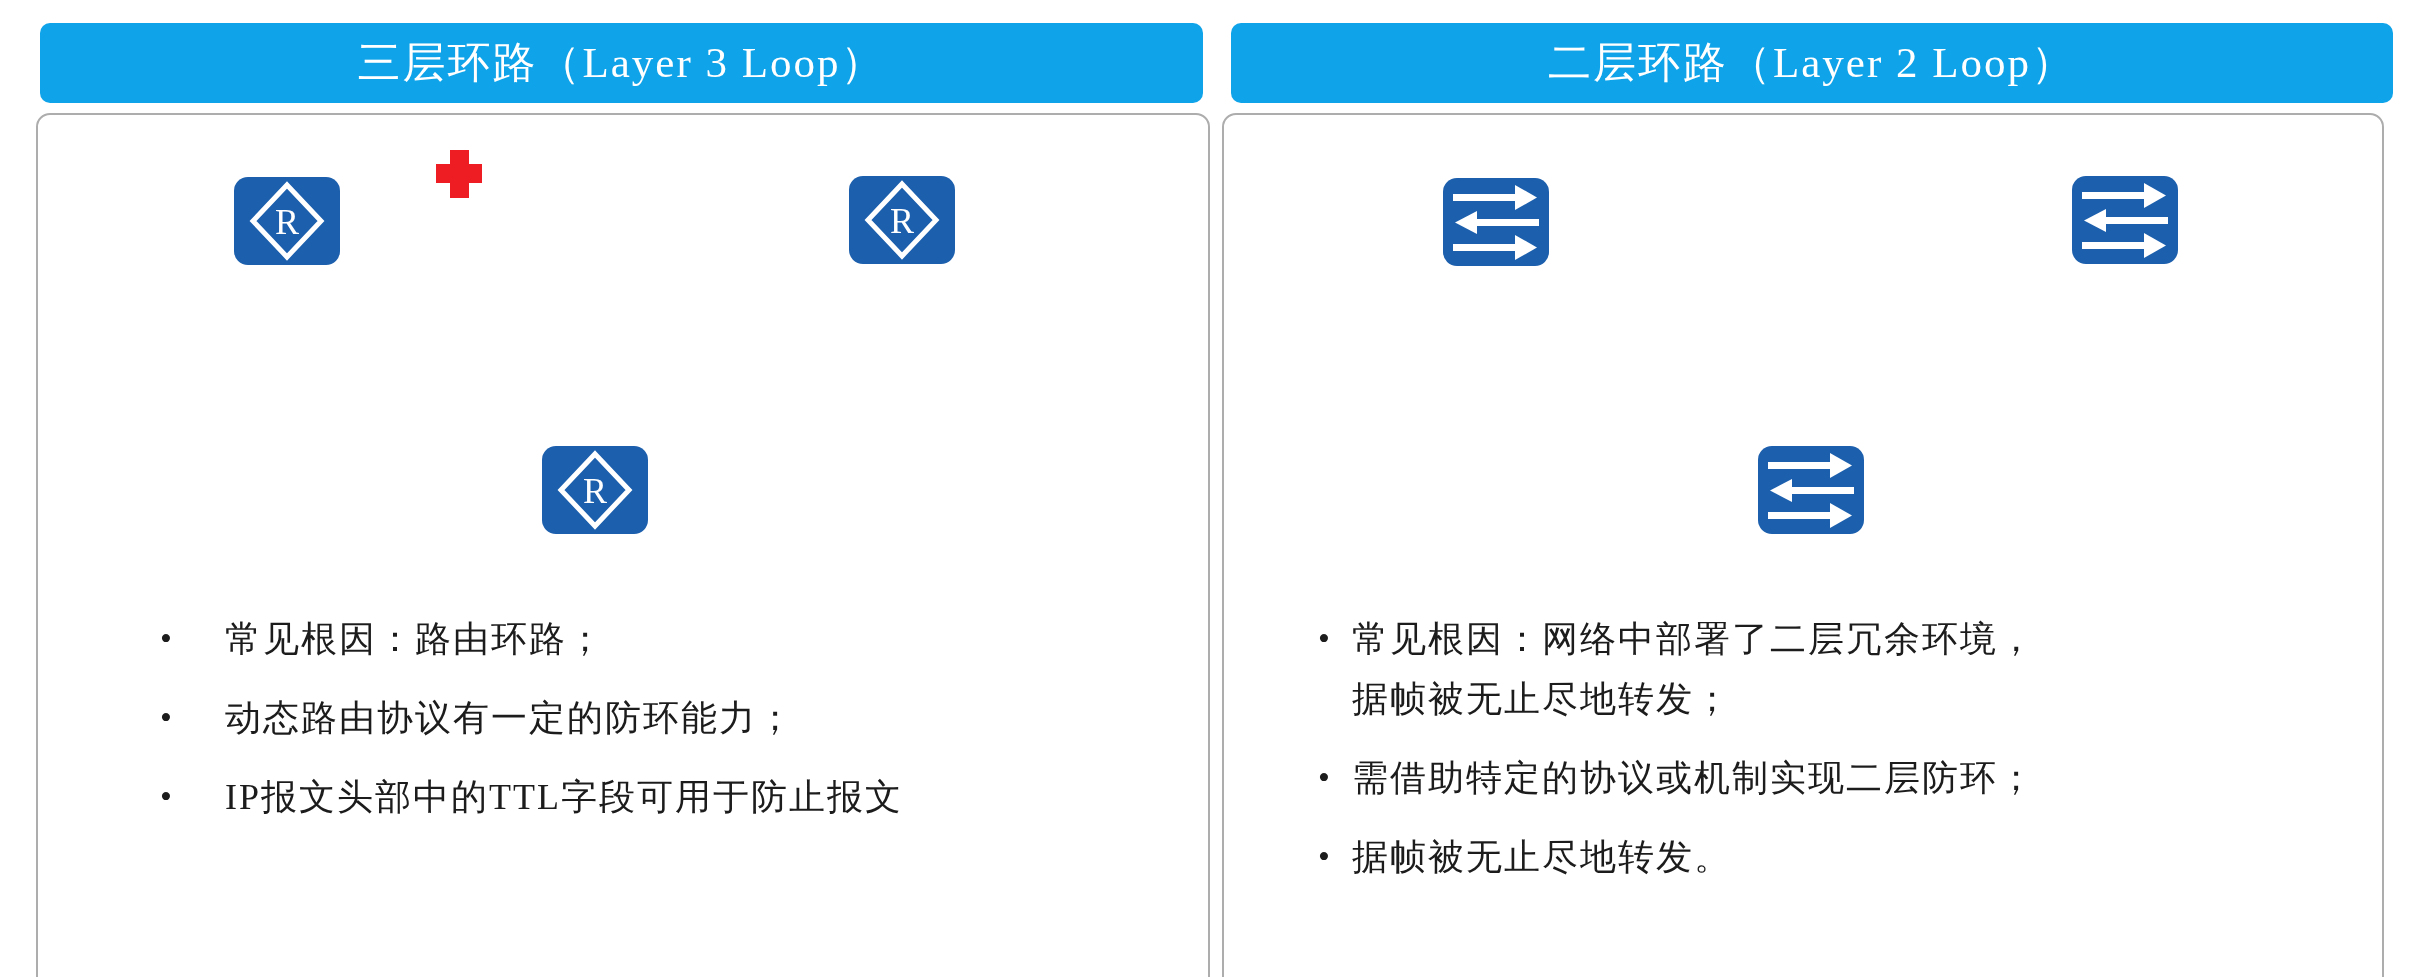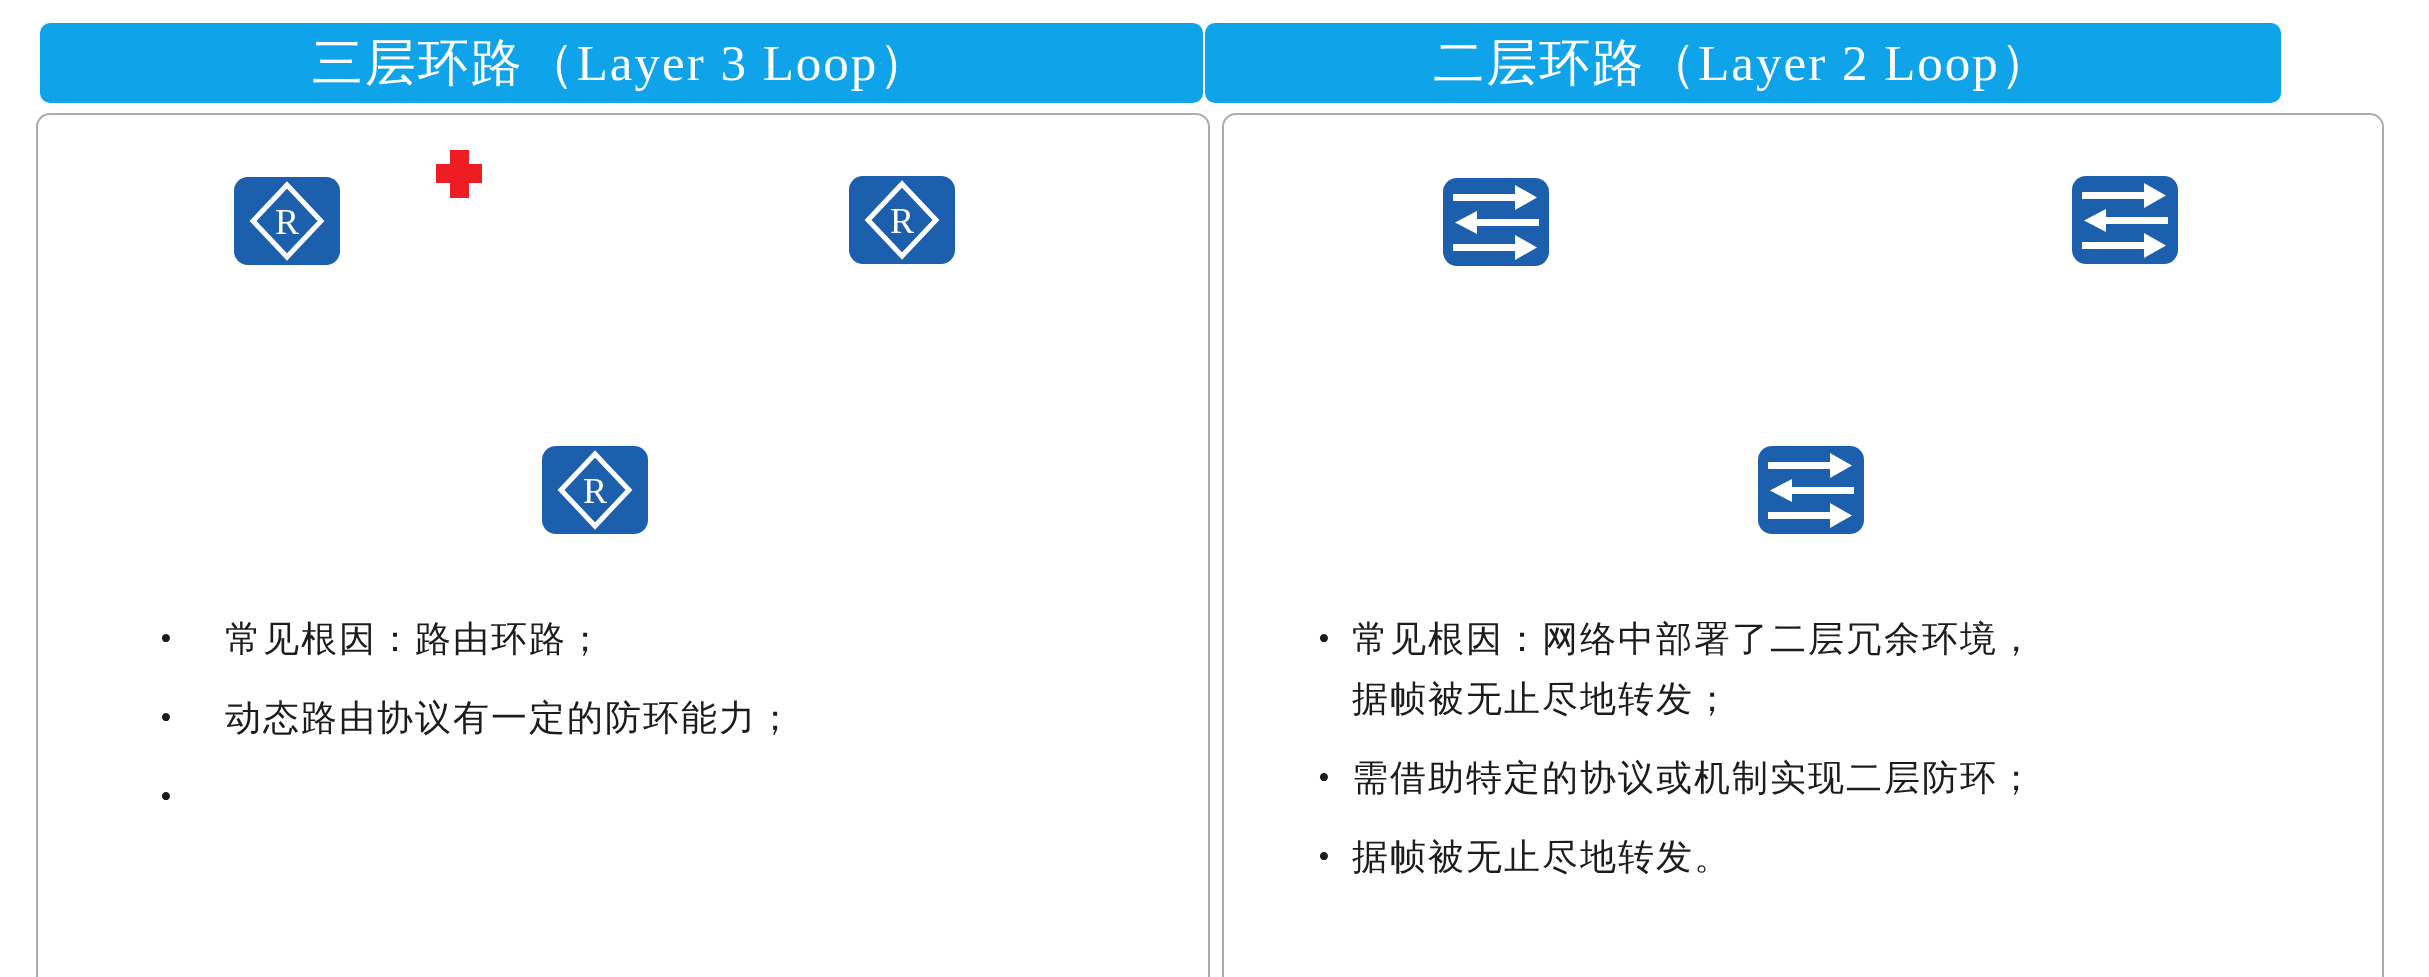--- a/index.html
+++ b/index.html
@@ -8,25 +8,25 @@
     --text:#1C1C1C; --background:#FFFFFF;
   }
   *{margin:0;padding:0;box-sizing:border-box;}
   html,body{background:var(--background);}
   body{font-family:"Liberation Serif","DejaVu Serif",serif;}
   .screen{position:relative;width:2429px;height:977px;background:var(--background);overflow:hidden;}
 
   .banner{
     position:absolute;top:23px;height:80px;border-radius:10px;
     background:var(--banner);color:var(--banner-text);
-    font-size:51px;line-height:80px;text-align:center;letter-spacing:2px;
+    font-size:43px;line-height:80px;text-align:center;letter-spacing:2px;
     white-space:nowrap;
   }
   .banner.left{left:40px;width:1163px;}
-  .banner.right{left:1205px;width:1076px;}
+  .banner.right{left:1231px;width:1162px;}
 
   .card{
     position:absolute;top:113px;height:890px;background:#fff;
     border:2px solid var(--card-border);border-radius:14px;
   }
   .card.left{left:36px;width:1174px;}
   .card.right{left:1222px;width:1162px;}
 
   .links{position:absolute;left:0;top:0;width:2429px;height:977px;pointer-events:none;}
   .links line{stroke:var(--link);stroke-width:5.5;}
@@ -106,20 +106,21 @@
       </li>
       <li class="bullet">
         <span class="dot">•</span>
         <div class="b-lines">
           <div class="b-line">动态路由协议有一定的防环能力；</div>
         </div>
       </li>
       <li class="bullet">
         <span class="dot">•</span>
         <div class="b-lines">
+          <div class="b-line">IP报文头部中的TTL字段可用于防止报文</div>
         </div>
       </li>
     </ul>
   </section>
 
   <section>
     <header class="banner right">二层环路（Layer 2 Loop）</header>
     <div class="card right"></div>
 
     <div class="node" style="left:1443px;top:178px;">

